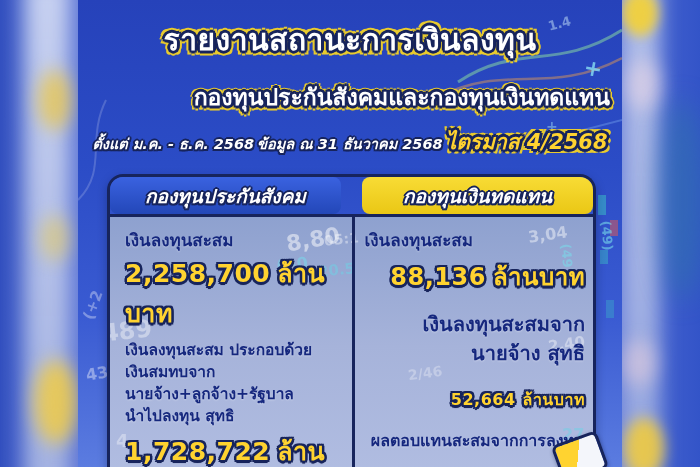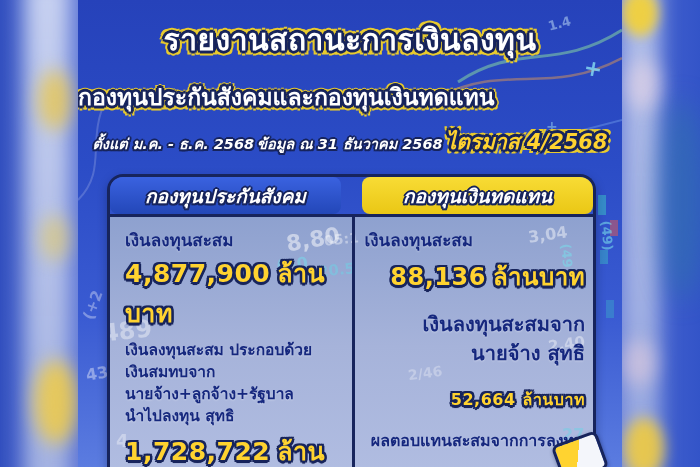--- a/index.html
+++ b/index.html
@@ -30,21 +30,21 @@
       -2px -2px 0 var(--navy,#17245c),2px -2px 0 var(--navy,#17245c),
       -2px 2px 0 var(--navy,#17245c),2px 2px 0 var(--navy,#17245c),
       0 -3px 0 var(--navy,#17245c),0 3px 0 var(--navy,#17245c),
       -3px 0 0 var(--navy,#17245c),3px 0 0 var(--navy,#17245c),
       -4px -4px 0 var(--accent-yellow,#e9cb2e),4px -4px 0 var(--accent-yellow,#e9cb2e),
       -4px 4px 0 var(--accent-yellow,#e9cb2e),4px 4px 0 var(--accent-yellow,#e9cb2e),
       0 -5px 0 var(--accent-yellow,#e9cb2e),0 5px 0 var(--accent-yellow,#e9cb2e),
       -5px 0 0 var(--accent-yellow,#e9cb2e),5px 0 0 var(--accent-yellow,#e9cb2e);
   }
   .subtitle{
-    position:absolute;top:79px;left:0;right:12px;text-align:left;
+    position:absolute;top:79px;left:0;right:12px;text-align:right;
     font-size:23px;color:#fff;z-index:3;
     text-shadow:
       -2px -2px 0 var(--navy,#17245c),2px -2px 0 var(--navy,#17245c),
       -2px 2px 0 var(--navy,#17245c),2px 2px 0 var(--navy,#17245c),
       0 -3px 0 var(--navy,#17245c),0 3px 0 var(--navy,#17245c),
       -3px 0 0 var(--navy,#17245c),3px 0 0 var(--navy,#17245c),
       -3.5px -3.5px 0 var(--accent-yellow,#e9cb2e),3.5px -3.5px 0 var(--accent-yellow,#e9cb2e),
       -3.5px 3.5px 0 var(--accent-yellow,#e9cb2e),3.5px 3.5px 0 var(--accent-yellow,#e9cb2e),
       0 -4.5px 0 var(--accent-yellow,#e9cb2e),0 4.5px 0 var(--accent-yellow,#e9cb2e),
       -4.5px 0 0 var(--accent-yellow,#e9cb2e),4.5px 0 0 var(--accent-yellow,#e9cb2e);
@@ -180,21 +180,21 @@
             <span class="decor" style="left: -8px; top: 100px; font-size: 24px; color: rgba(255, 255, 255, 0.4); transform: rotate(-6deg);">489</span>
             <span class="decor" style="left: 438px; top: 118px; font-size: 15px; color: rgba(255, 255, 255, 0.4); transform: rotate(-8deg);">2,40</span>
             <span class="decor" style="left: 452px; top: 208px; font-size: 16px; color: rgba(110, 210, 230, 0.5); transform: rotate(0deg);">27</span>
             <span class="decor" style="left: 6px; top: 213px; font-size: 18px; color: rgba(255, 255, 255, 0.35); transform: rotate(0deg);">4</span>
             <span class="decor" style="left: 298px; top: 148px; font-size: 14px; color: rgba(255, 255, 255, 0.3); transform: rotate(-8deg);">2/46</span>
           </div>
 
         <div class="col col-left">
           <div class="lbl">เงินลงทุนสะสม</div>
           <div class="num" style="margin-top:2px;">
-            <span>4,877,900</span><span class="unit">ล้านบาท</span>
+            <span>2,258,700</span><span class="unit">ล้านบาท</span>
           </div>
           <div class="lbl-sm" style="margin-top:6px;">เงินลงทุนสะสม ประกอบด้วย</div>
           <div class="lbl-sm">เงินสมทบจากนายจ้าง+ลูกจ้าง+รัฐบาล</div>
           <div class="lbl-sm">นำไปลงทุน สุทธิ</div>
           <div class="num" style="margin-top:4px;">
             <span>1,728,722</span><span class="unit">ล้านบาท</span>
           </div>
 
         </div>
 

